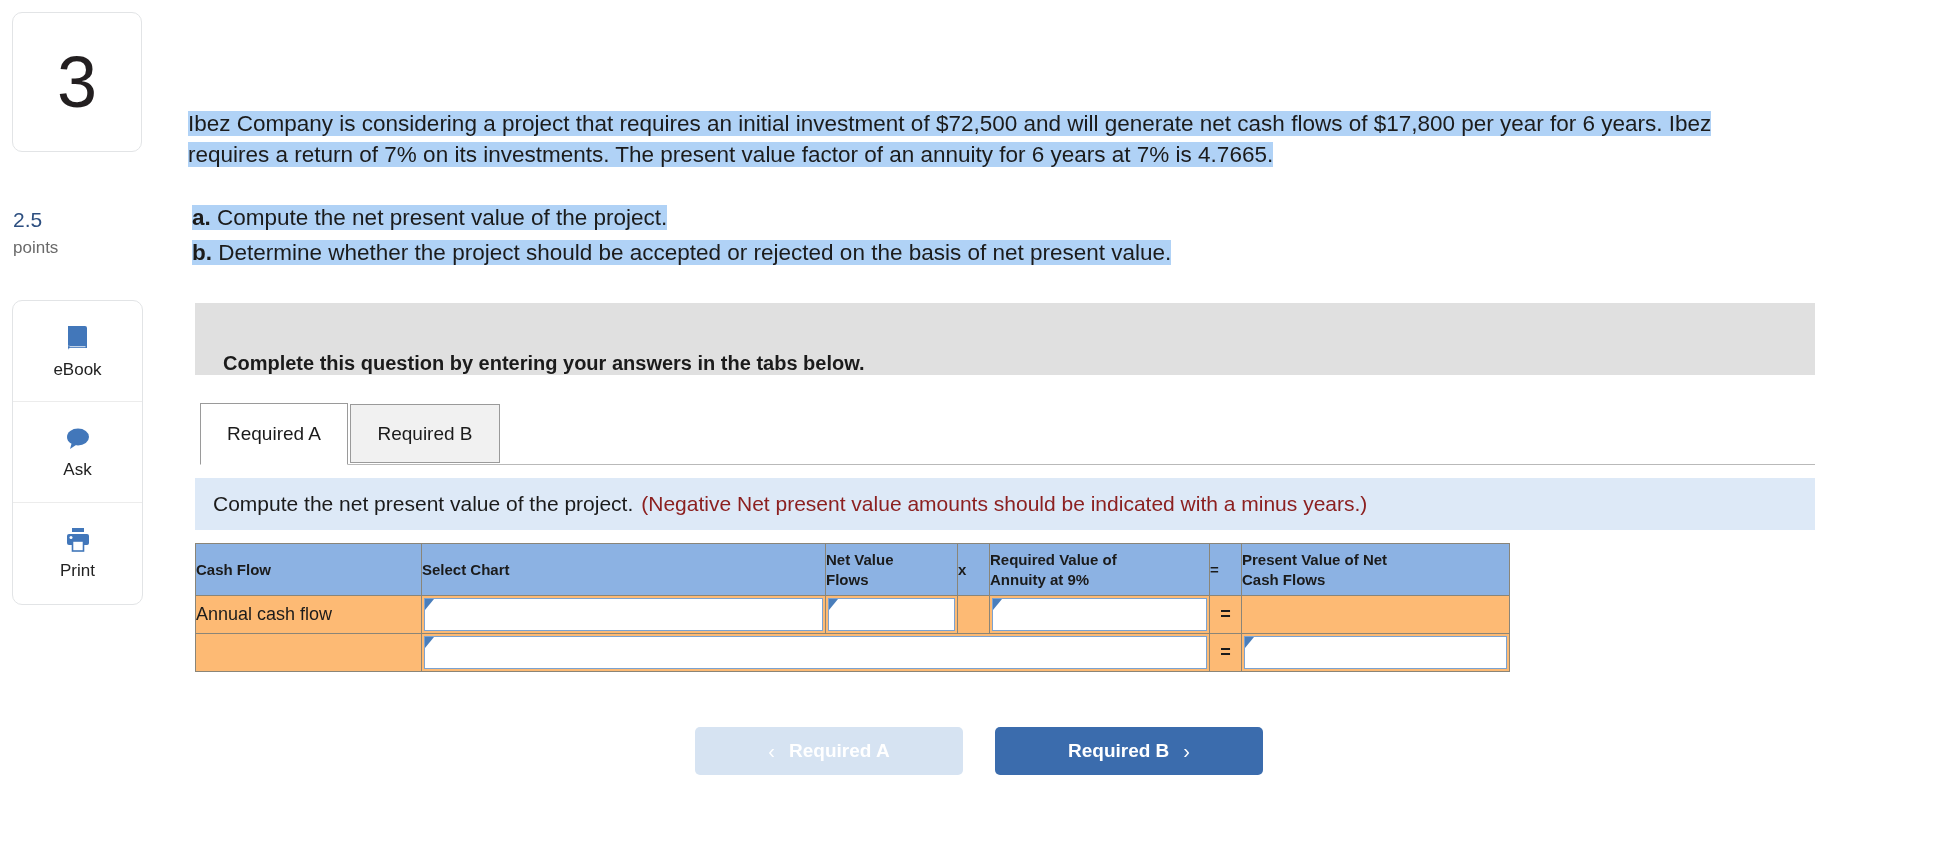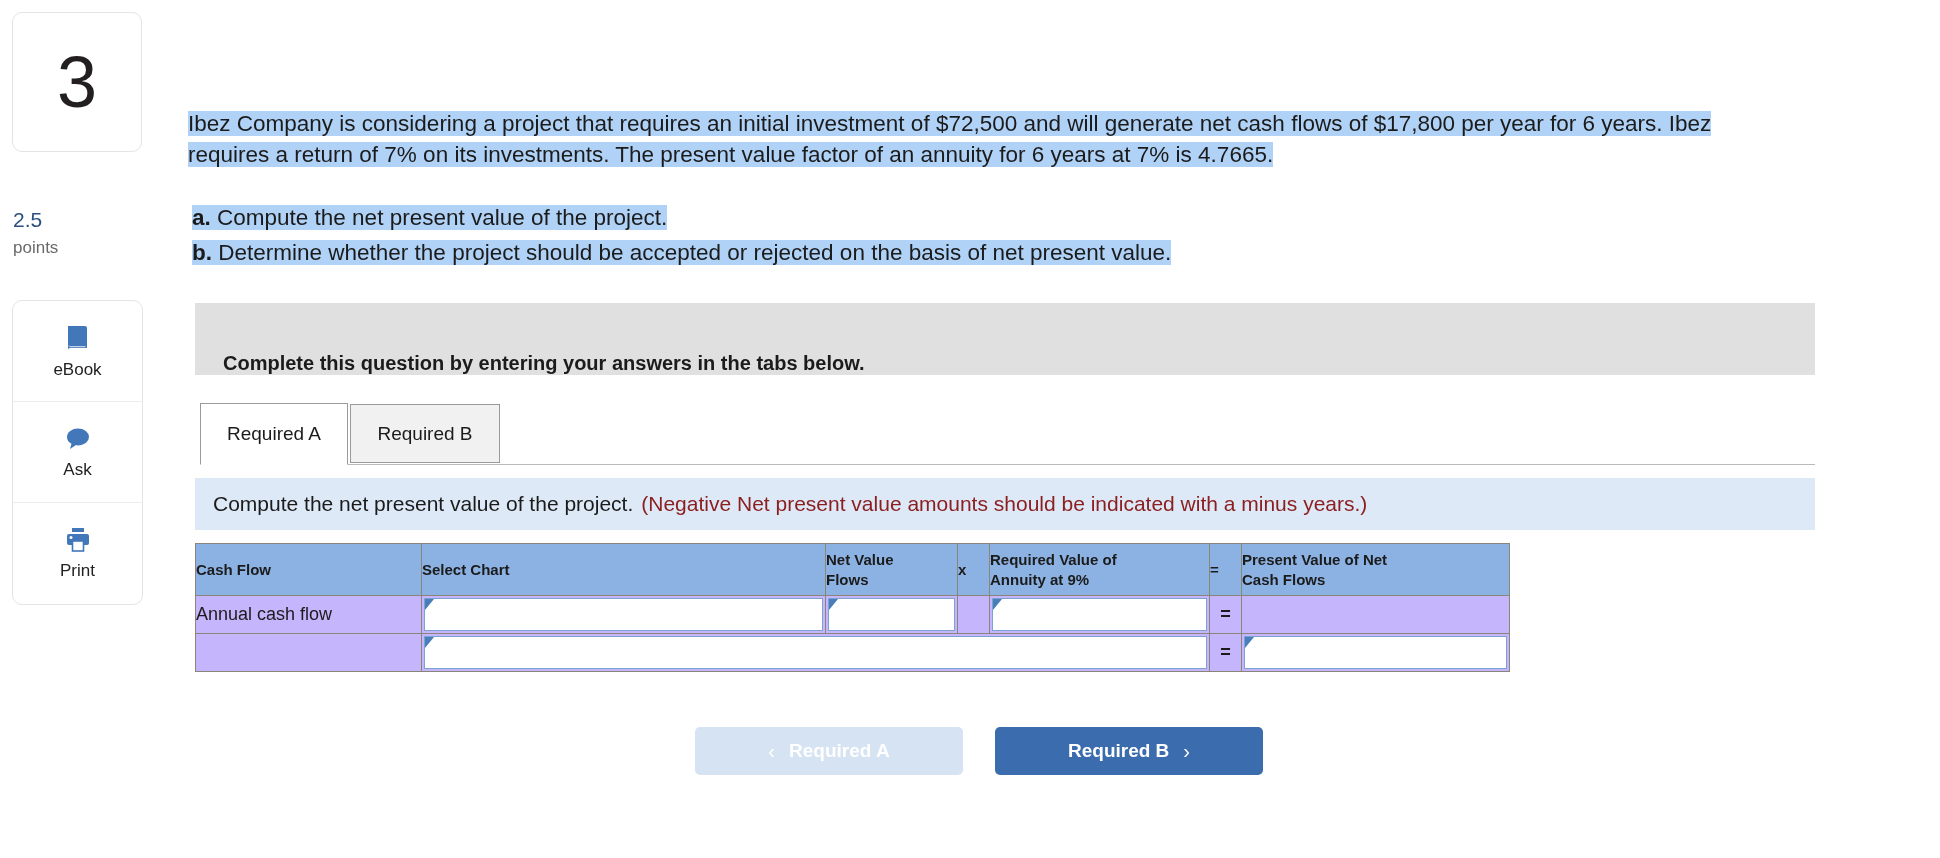--- a/index.html
+++ b/index.html
@@ -142,21 +142,21 @@
     line-height: 20px;
   }
   .c-cash   { width: 226px; }
   .c-chart  { width: 404px; }
   .c-ncf    { width: 132px; }
   .c-x      { width: 32px; }
   .c-pva    { width: 220px; }
   .c-eq     { width: 32px; }
   .c-pvncf  { width: 268px; }
 
-  .tbl tbody td { height: 38px; background: #c4b5fd; }
+  .tbl tbody td { height: 38px; background: #fdba74; }
   .lbl-cell { padding-left: 8px; font-size: 18px; color: #1b1b1b; }
   .ctr-cell { text-align: center; font-size: 18px; color: #1b1b1b; }
   .eq-cell  { text-align: center; font-weight: 700; font-size: 18px; color: #1b1b1b; }
 
   
   .fieldwrap { position: relative; width: 100%; height: 100%; padding: 2px 2px; }
   .field {
     position: relative;
     width: 100%; height: 100%;
     background: #fff;

